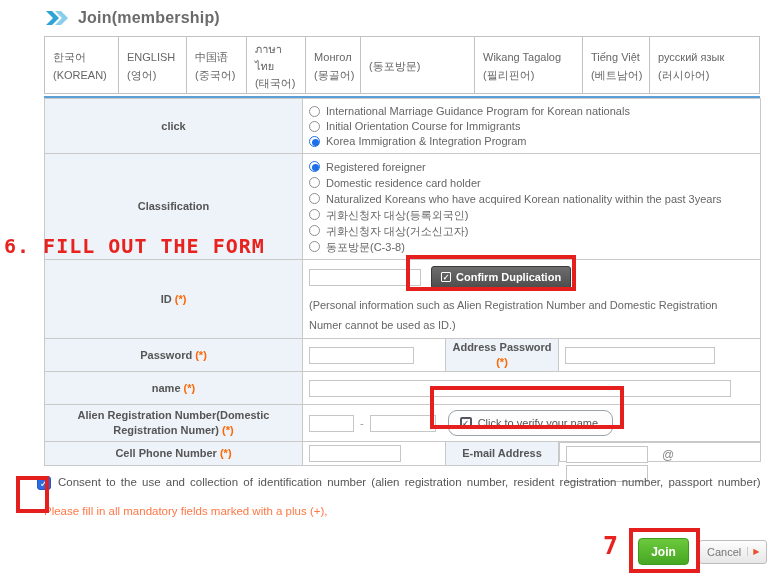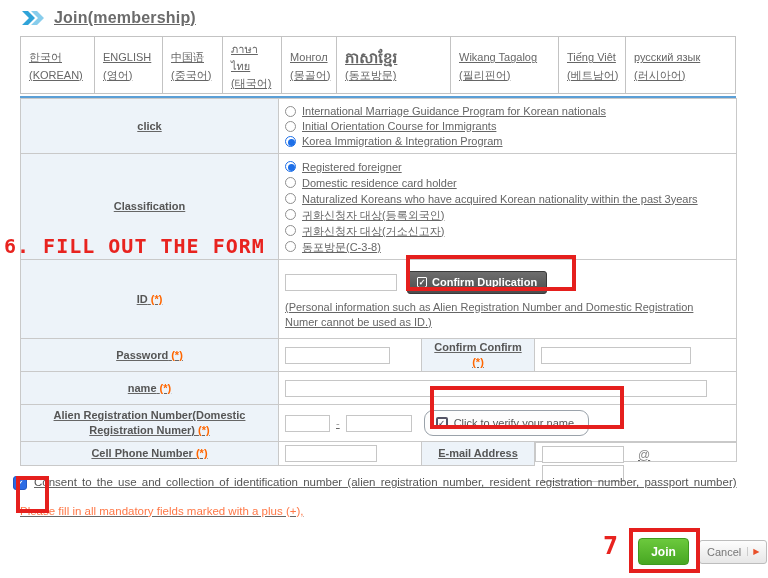--- a/index.html
+++ b/index.html
@@ -1,21 +1,21 @@
 <!DOCTYPE html>
 <html><head>
 <meta charset="utf-8">
 <style>
   * { margin:0; padding:0; box-sizing:border-box; }
   html,body { background:#fff; }
   body {
     width:768px; height:578px; position:relative; overflow:hidden;
     font-family:"Liberation Sans","DejaVu Sans",sans-serif; color:#666; font-size:11px;
   }
-  .content { position:absolute; left:20px; top:8px; width:716px;text-decoration:underline; }
+  .content { position:absolute; left:44px; top:8px; width:716px; }
 
   
   .title-row { display:flex; align-items:center; gap:9px; height:20px; margin-left:2px; }
   .title-row h1 { font-size:16px; font-weight:bold; color:#6b6b6b; letter-spacing:0.2px; }
 
   
   .lang-row { display:flex; border:1px solid #c3c3c3; margin-top:8px; height:58px; background:#fff; }
   .lang-cell { border-right:1px solid #c3c3c3; padding:7px 4px 4px 8px; display:flex; flex-direction:column; justify-content:center; line-height:1.55; color:#666; }
   .lang-row div.lang-cell:last-of-type { border-right:none; }
   .lang-row div.lang-cell:nth-of-type(1){width:74px}
@@ -54,21 +54,21 @@
 
   .inp { height:17px; border:1px solid #c6c6c6; background:#fff; font:11px "Liberation Sans",sans-serif; padding:0 3px; }
   .w112{width:112px}.w105{width:105px}.w150{width:150px}.w422{width:422px}
   .w45{width:45px}.w66{width:66px}.w92{width:92px}.w82{width:82px}
 
   .id-cell .row1 { display:flex; align-items:center; gap:10px; margin:2px 0 6px 0; }
   .btn-dark { display:inline-flex; align-items:center; gap:5px; height:23px; padding:0 9px;
     background:linear-gradient(#6d6d6d,#4d4d4d); border:1px solid #3a3a3a; border-radius:3px;
     color:#fff; font-weight:bold; font-size:11px; cursor:pointer; }
   .chk-w { width:10px; height:10px; border:1px solid #fff; border-radius:1px; font-size:8px; line-height:9px; text-align:center; font-weight:bold; }
-  .note { color:#666; line-height:15px; padding-right:4px; }
+  .note { color:#666; line-height:20px; padding-right:4px; }
 
   .alien-line { display:flex; align-items:center; gap:6px; }
   .dash { color:#999; }
   .btn-verify { display:inline-flex; align-items:center; gap:6px; height:26px; padding:0 11px; margin-left:6px;
     background:#fdfdfd; border:1px solid #9aa2aa; border-radius:9px; color:#555; font-size:11px; cursor:pointer; }
   .chk-d { width:12px; height:12px; border:2px solid #556; border-radius:2px; font-size:8px; line-height:9px; text-align:center; font-weight:bold; color:#556; }
 
   .email-cell { display:flex; flex-direction:column; gap:2px; padding:2px 6px; }
   .erow { display:flex; align-items:center; }
   .at { color:#888; font-size:12px; margin-left:14px; }
@@ -132,21 +132,20 @@
         <div class="l1">ภาษาไทย</div>
         <div class="l2">(태국어)</div>
       </div>
 
       <div class="lang-cell">
         <div class="l1">Монгол</div>
         <div class="l2">(몽골어)</div>
       </div>
 
       <div class="lang-cell">
-        <div class="l1">ភាសាខ្មែរ</div>
         <div class="l2">(동포방문)</div>
       </div>
 
       <div class="lang-cell">
         <div class="l1">Wikang Tagalog</div>
         <div class="l2">(필리핀어)</div>
       </div>
 
       <div class="lang-cell">
         <div class="l1">Tiếng Việt</div>
@@ -247,21 +246,21 @@
         </td>
       </tr>
 
       <tr class="r-pw">
         <th>
           <span>Password</span>
           <span class="req">(*)</span>
         </th>
         <td><input class="inp w105" value="" style=""></td>
         <th class="sub">
-          <div>Confirm Confirm</div>
+          <div>Address Password</div>
           <div class="req">(*)</div>
         </th>
         <td><input class="inp w150" value="" style=""></td>
       </tr>
 
       <tr class="r-name">
         <th>
           <span>name</span>
           <span class="req">(*)</span>
         </th>

